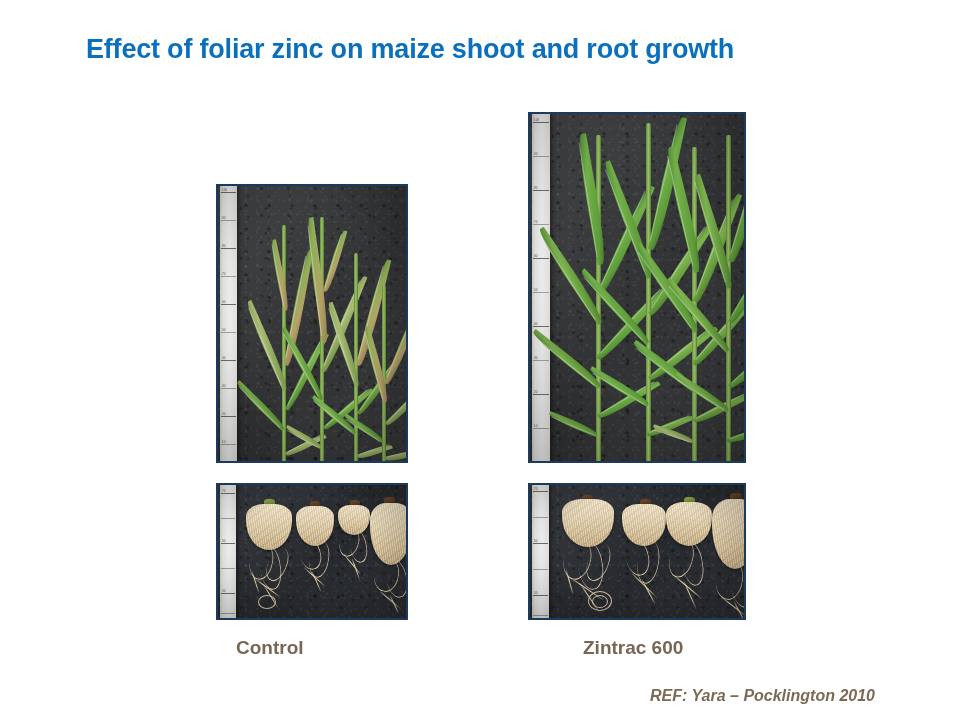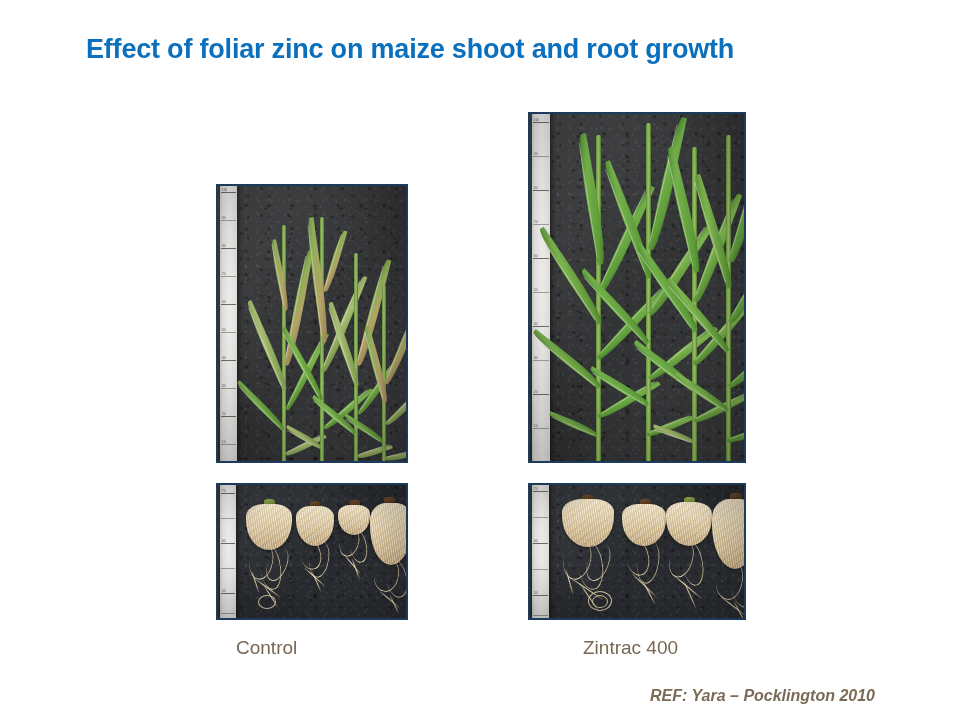--- a/index.html
+++ b/index.html
@@ -159,21 +159,21 @@
     position: absolute;
     border-radius: 50%;
     border: 1px solid #e4d2ac;
     opacity: 0.9;
   }
 
   
   .caption {
     position: absolute;
     font-size: 19px;
-    font-weight: normal;
+    font-weight: bold;
     color: #766653;
     white-space: nowrap;
   }
   .caption-control { left: 236px; top: 637px; }
   .caption-zintrac { left: 583px; top: 637px; }
 
   .ref {
     position: absolute;
     left: 650px;
     top: 687px;
@@ -438,15 +438,15 @@
     <div class="root-fiber" style="left:6px;top:66px;width:26px;height:40px;transform:rotate(8deg);"></div>
     <div class="root-fiber" style="left:20px;top:68px;width:22px;height:46px;transform:rotate(-12deg);"></div>
     <div class="root-strand" style="left:12px;top:104px;width:30px;transform:rotate(38deg);"></div>
     <div class="root-strand" style="left:24px;top:108px;width:24px;transform:rotate(62deg);"></div>
   </div>
 
   <div class="vignette"></div>
 </div>
 
 <div class="caption caption-control">Control</div>
-<div class="caption caption-zintrac">Zintrac 400</div>
+<div class="caption caption-zintrac">Zintrac 600</div>
 
 <div class="ref">REF: Yara – Pocklington 2010</div>
 
 </body></html>

